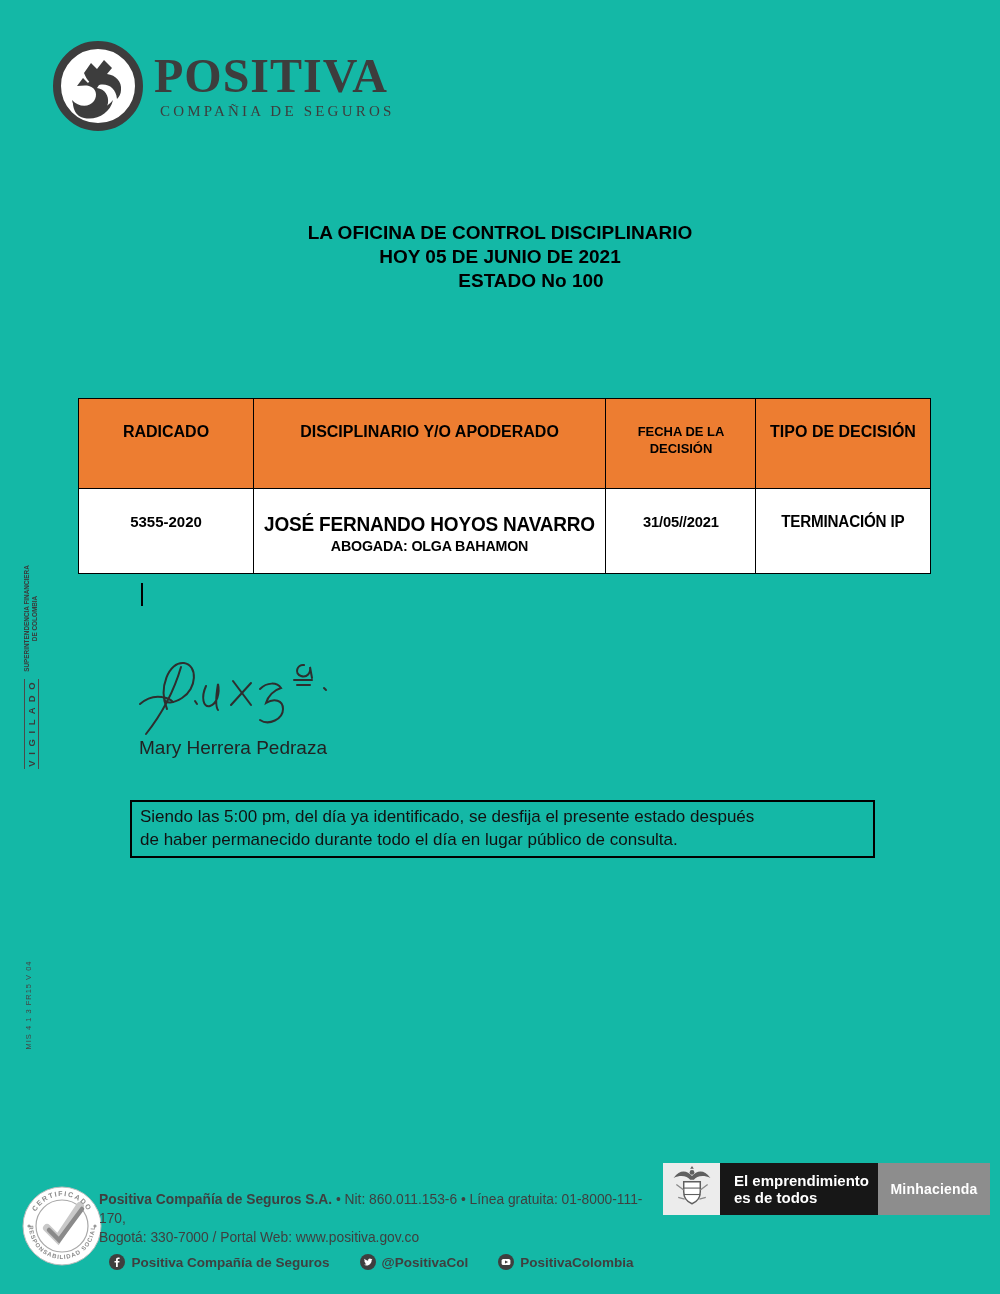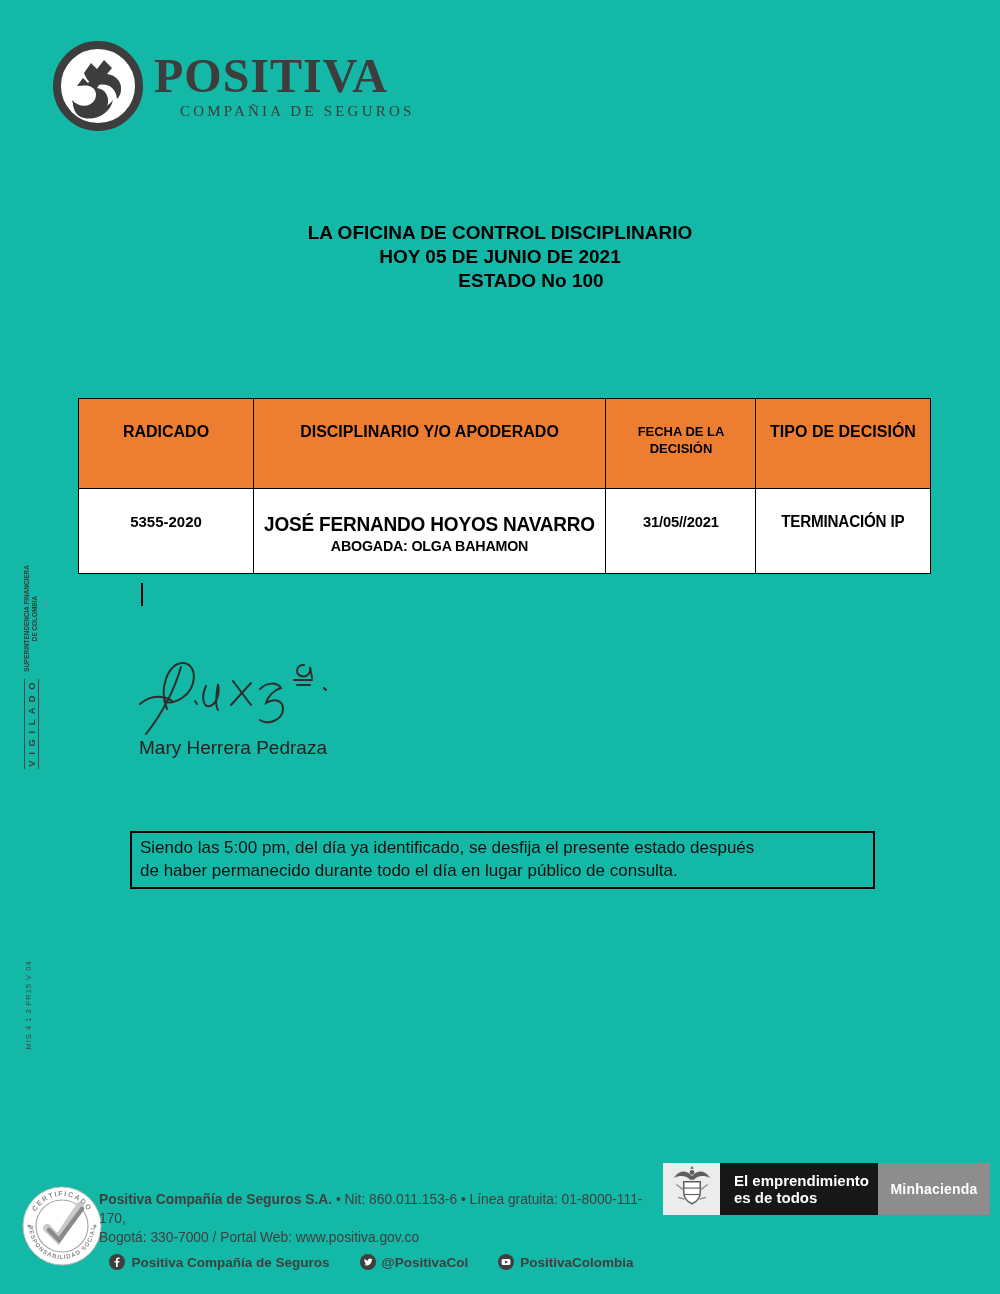--- a/index.html
+++ b/index.html
@@ -4,21 +4,21 @@
 <style>
   * { margin:0; padding:0; box-sizing:border-box; }
   html,body { background:#fff; }
   body { font-family:"Liberation Sans", sans-serif; color:#000; }
   .page { position:relative; width:1000px; height:1294px; background:#14b8a6; overflow:hidden; }
 
   
   .logo { position:absolute; left:52px; top:40px; display:flex; align-items:center; gap:10px; }
   .logo-text { display:flex; flex-direction:column; }
   .logo-name { font-family:"Liberation Serif", serif; font-size:48px; font-weight:bold; color:#3d3d3d; letter-spacing:1px; line-height:1; }
-  .logo-sub  { font-family:"Liberation Serif", serif; font-size:15px; color:#3d3d3d; letter-spacing:3.2px; margin-top:3px; margin-left:26px; }
+  .logo-sub  { font-family:"Liberation Serif", serif; font-size:15px; color:#3d3d3d; letter-spacing:3.2px; margin-top:3px; margin-left:6px; }
 
   
   .doc-title { position:absolute; left:0; top:221px; width:1000px; text-align:center; font-weight:bold; font-size:19px; line-height:24px; color:#000; }
   .doc-title .shift { margin-left:62px; }
 
   
   .main-table { position:absolute; left:78px; top:398px; width:852px; border-collapse:collapse; table-layout:fixed; }
   .main-table th, .main-table td { border:1.6px solid #000; text-align:center; }
   .main-table th { background:#ED7D31; height:90px; vertical-align:top; padding-top:24px; font-size:16px; font-weight:bold; }
   .main-table td { height:85px; vertical-align:top; padding-top:24px; background:#fff; }
@@ -39,21 +39,21 @@
   .vig-sub { font-size:6.4px; line-height:1.25; text-align:center; font-weight:bold; white-space:nowrap; }
   .vig-sub span { display:block; }
 
   
   .signature { position:absolute; left:136px; top:648px; }
   .notifier { position:absolute; left:139px; top:735px; }
   .notifier-name { font-size:19px; line-height:25px; color:#222; }
   .notifier-role { font-size:19px; line-height:25px; font-weight:bold; color:#111; }
 
   
-  .notice-box { position:absolute; left:130px; top:831px; width:745px; border:2px solid #000; padding:3px 8px 5px 8px; font-size:17px; line-height:23px; color:#111; }
+  .notice-box { position:absolute; left:130px; top:800px; width:745px; border:2px solid #000; padding:3px 8px 5px 8px; font-size:17px; line-height:23px; color:#111; }
 
   
   .mis-code { position:absolute; left:-20px; top:999px; width:100px; height:12px; transform:rotate(-90deg);
     font-size:7.5px; letter-spacing:1px; color:#444; text-align:center; white-space:nowrap; }
 
   
   .seal { position:absolute; left:20px; top:1184px; }
   .footer-text { position:absolute; left:99px; top:1190px; width:545px; color:#3f3f3f; }
   .f-line1 { font-size:13.8px; line-height:19px; }
   .f-line1 b { font-weight:bold; }

